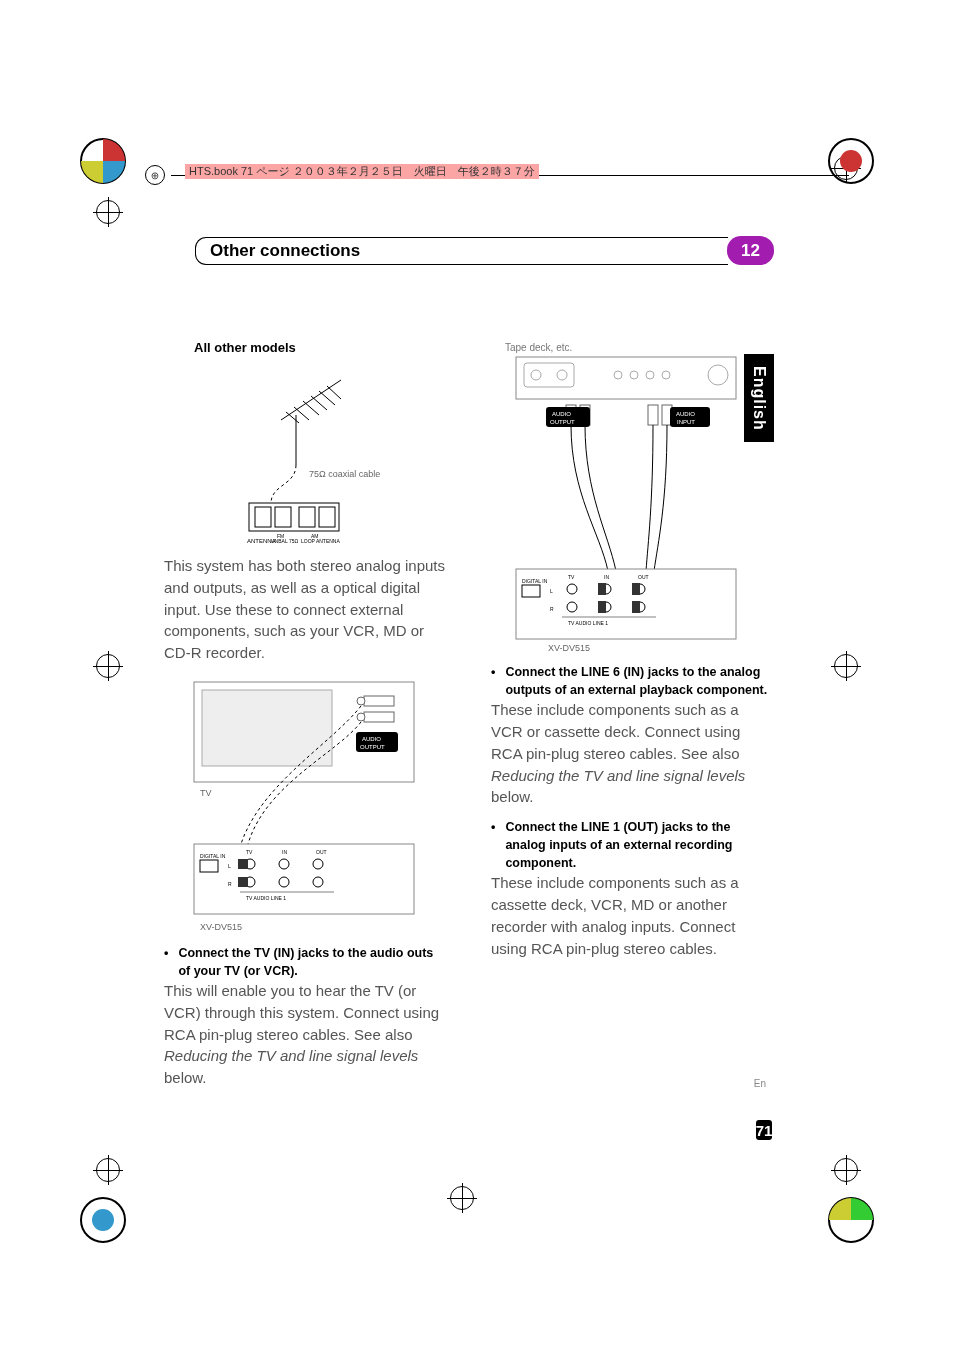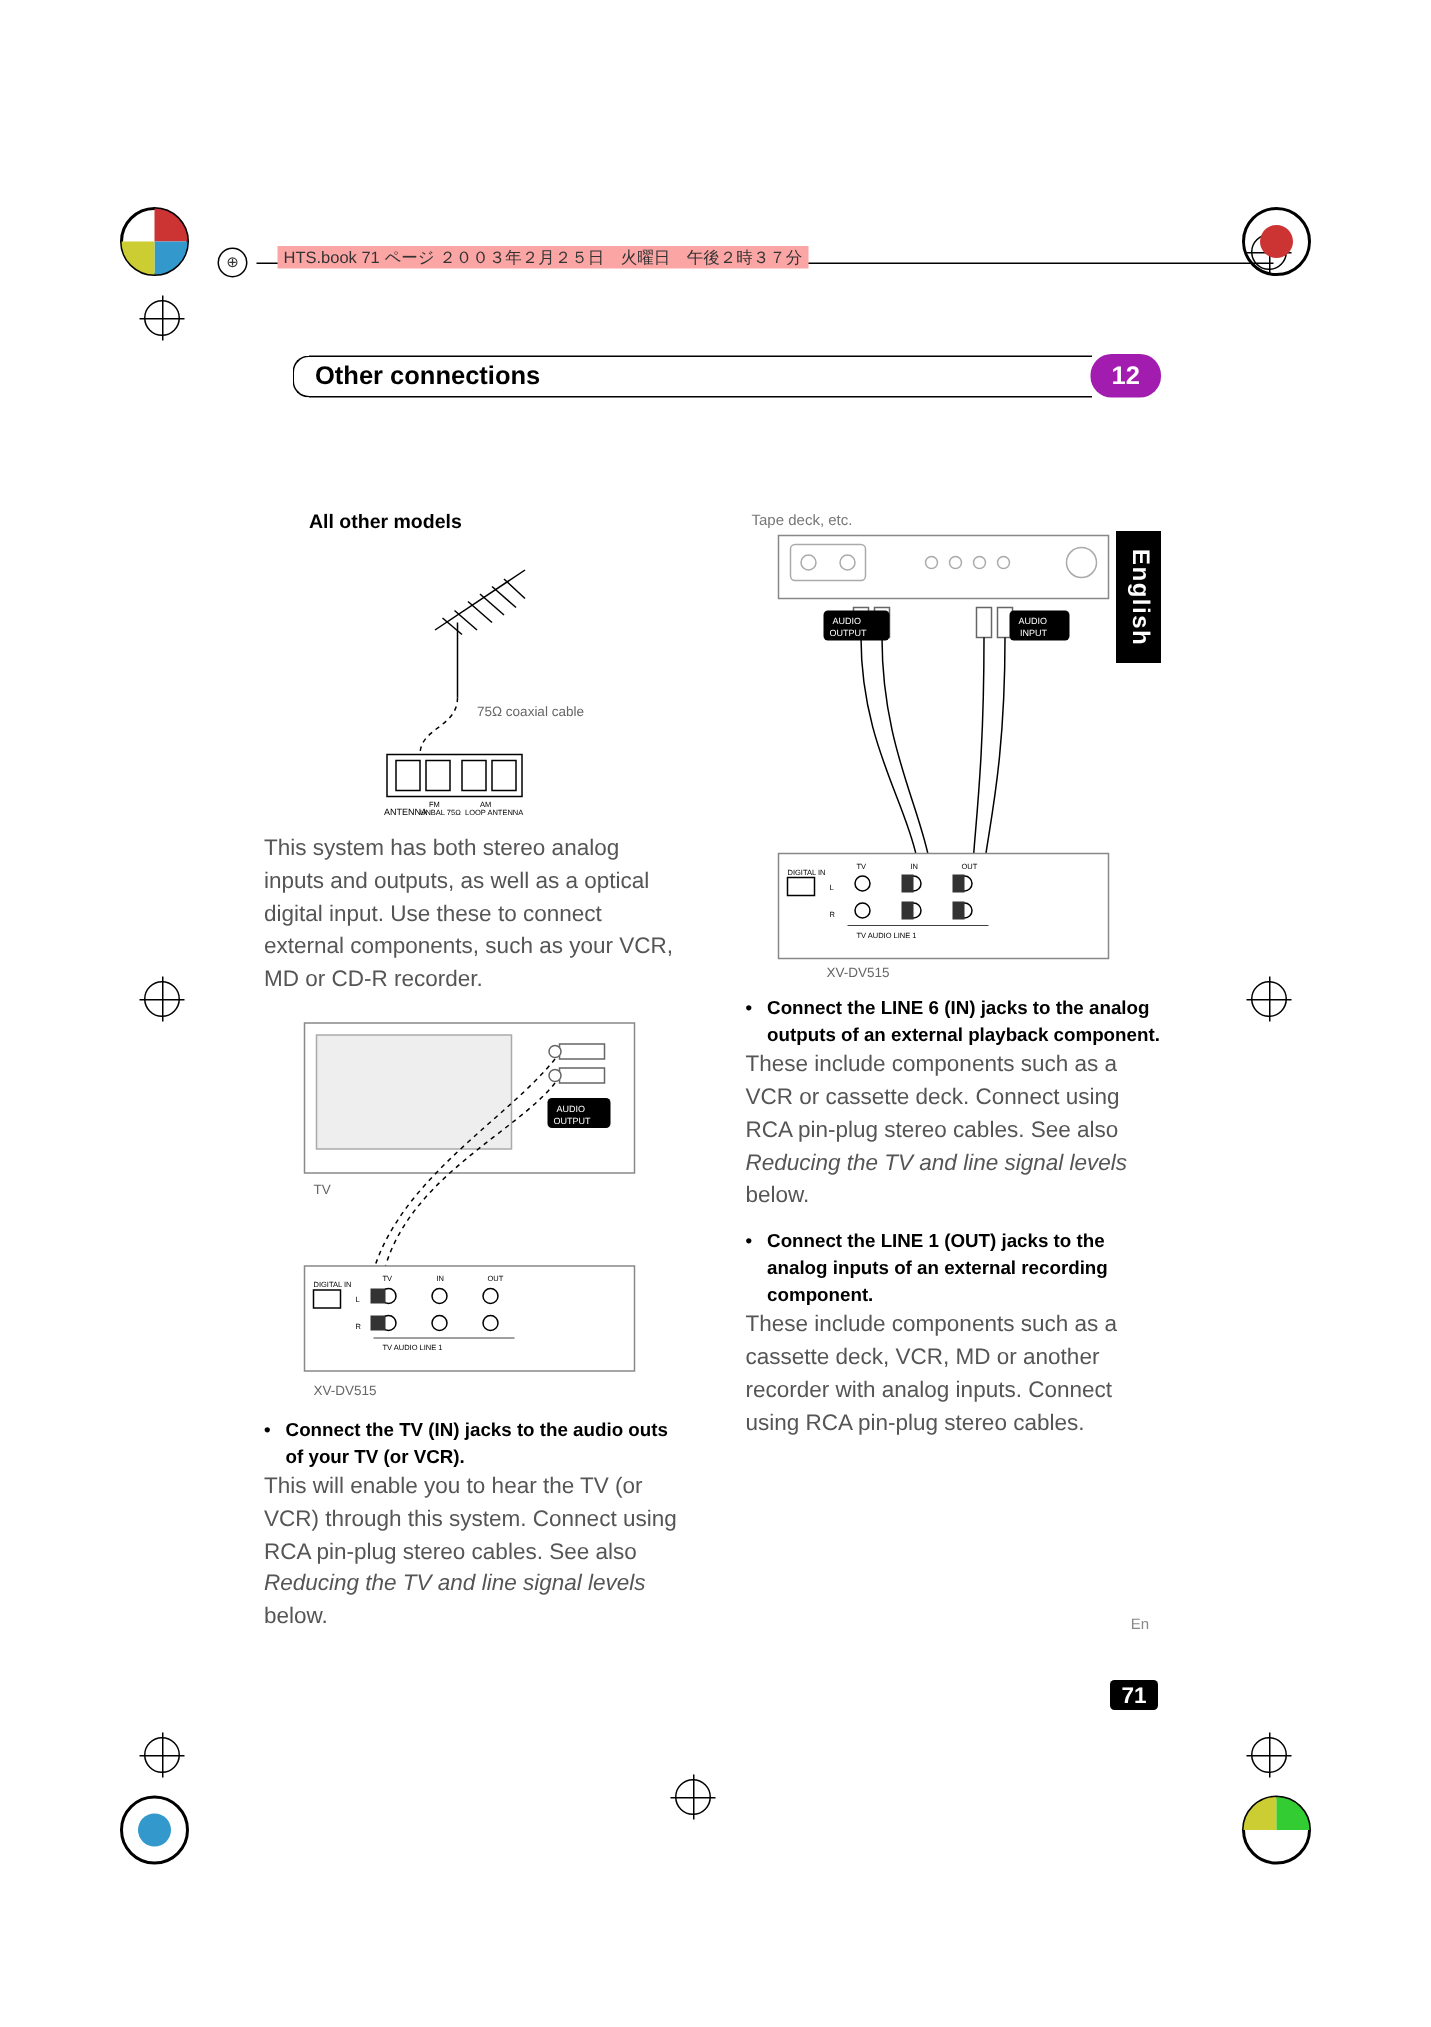--- a/index.html
+++ b/index.html
@@ -96,21 +96,21 @@
     font-size: 17px;
     padding: 0 14px;
     height: 29px;
     display: flex;
     align-items: center;
     border-radius: 14px;
     margin-left: -1px;
   }
   .content {
     position: absolute;
-    left: 176px;
+    left: 164px;
     right: 180px;
     top: 340px;
     display: flex;
     gap: 44px;
   }
   .col {
     flex: 1;
     min-width: 0;
   }
   .col h3.bold-sub {
@@ -175,21 +175,21 @@
     letter-spacing: 1px;
   }
   .pagenum {
     position: absolute;
     right: 182px;
     top: 1120px;
     background: #000;
     color: #fff;
     font-weight: bold;
     font-size: 15px;
-    width: 32px;
+    width: 16px;
     height: 20px;
     display: flex;
     align-items: center;
     justify-content: center;
     border-radius: 3px;
   }
   .pagelang {
     position: absolute;
     right: 188px;
     top: 1078px;
@@ -204,21 +204,21 @@
     font-size: 5px;
     fill: #000;
   }
   .badge {
     font-size: 6px;
     fill: #fff;
   }
   .caption {
     font-size: 10px;
     color: #777;
-    margin: 2px 0 0 4px;
+    margin: 2px 0 0 14px;
   }
 </style>
 </head>
 <body>
 
 <div class="reg-mark" style="left:96px; top:200px;"></div>
 <div class="reg-mark" style="right:96px; top:156px;"></div>
 <div class="reg-mark" style="left:96px; top:654px;"></div>
 <div class="reg-mark" style="right:96px; top:654px;"></div>
 <div class="reg-mark" style="left:96px; top:1158px;"></div>

